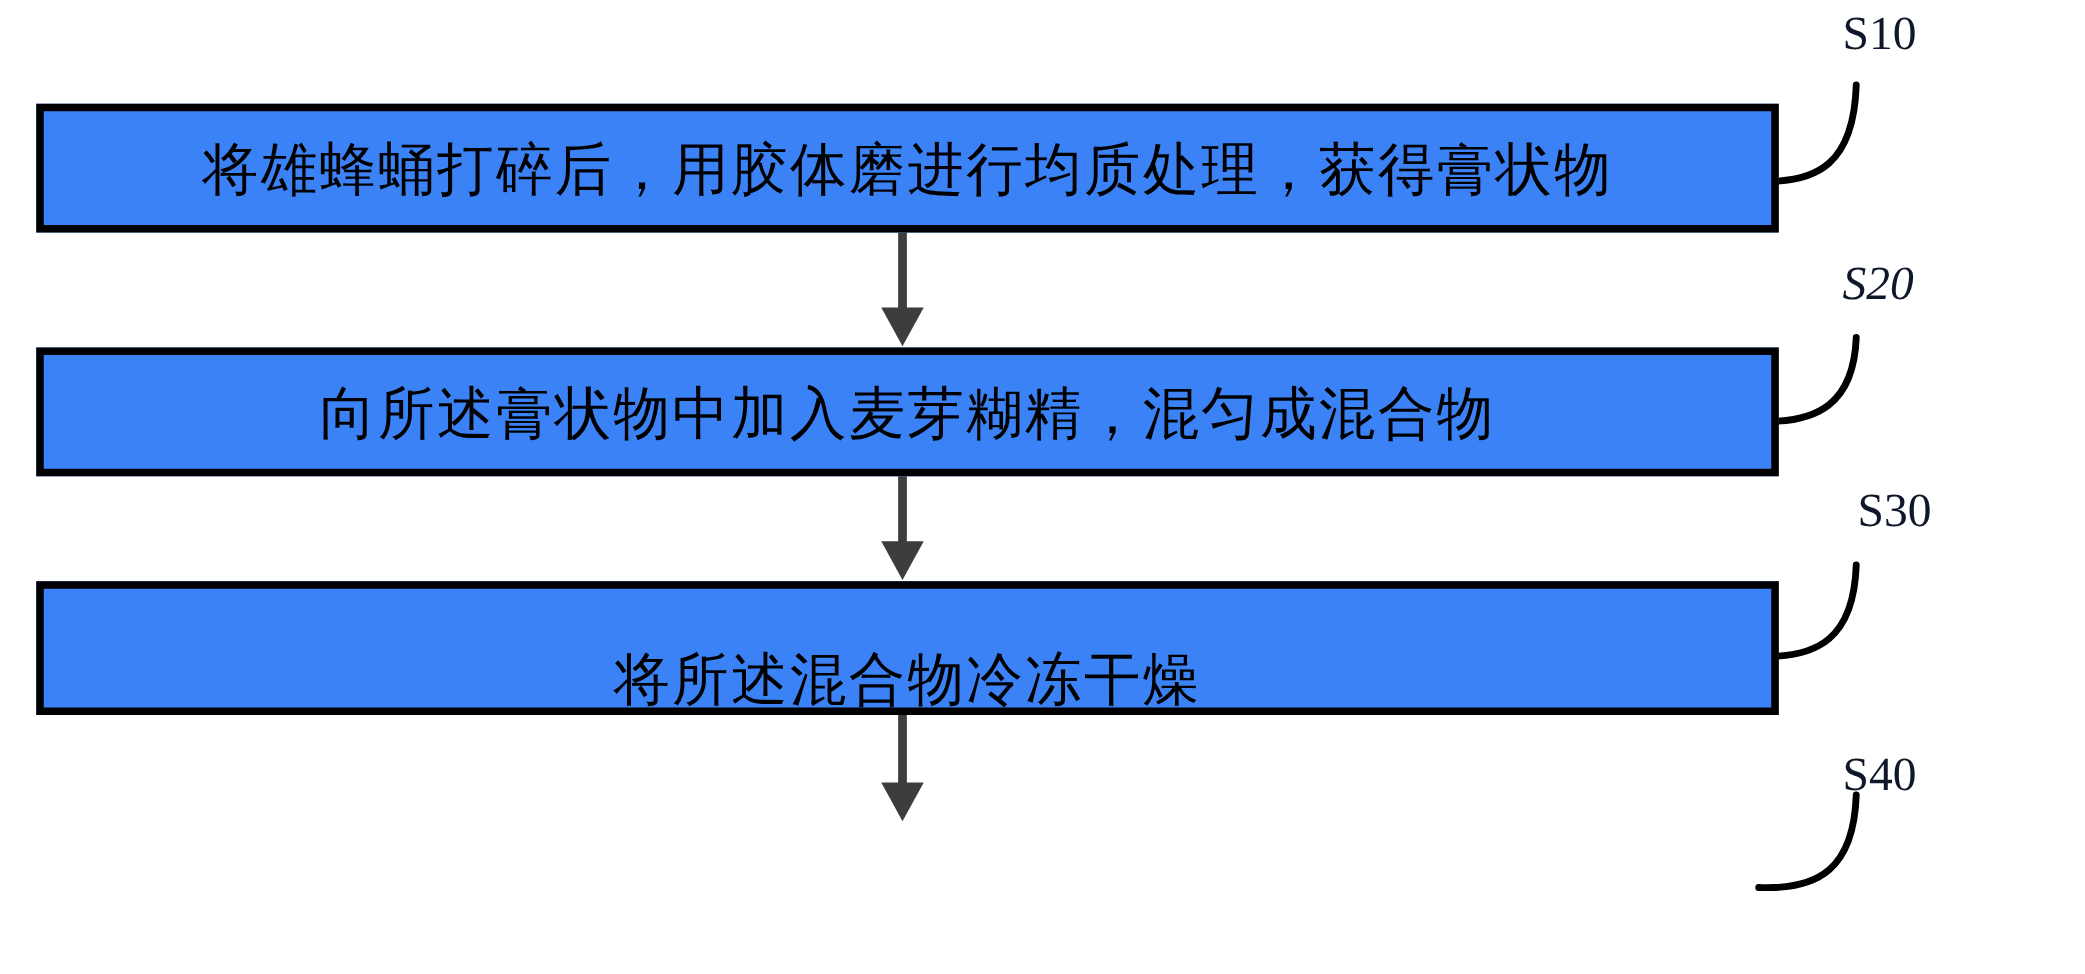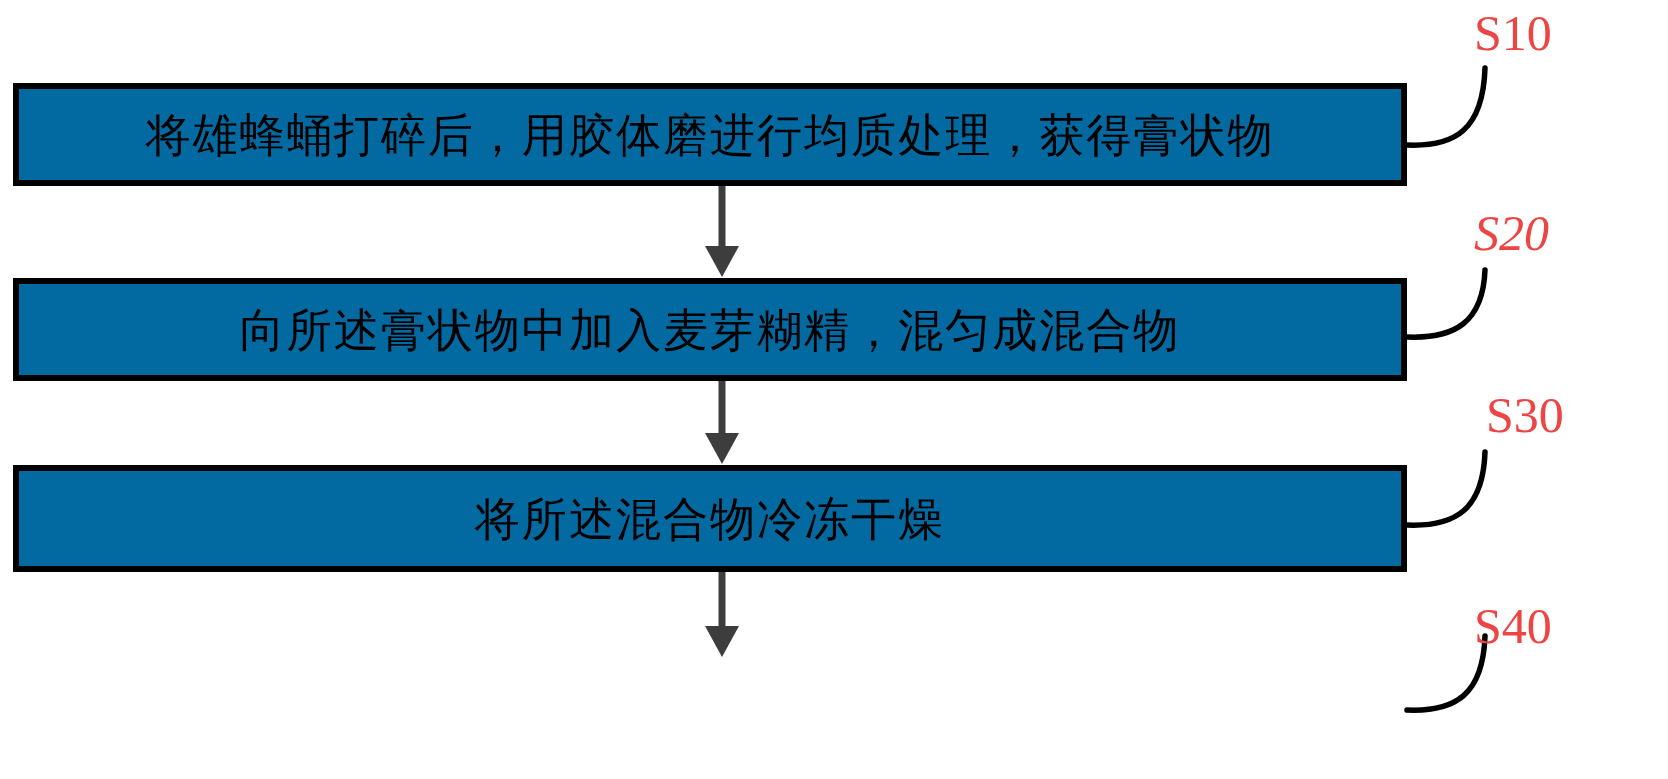--- a/index.html
+++ b/index.html
@@ -14,40 +14,41 @@
     position: relative;
     width: 1668px;
     height: 779px;
     background: #ffffff;
     overflow: hidden;
   }
   .flow-box {
     position: absolute;
     box-sizing: border-box;
     border: 6px solid #000000;
-    background: #0369a1;
+    background: #3b82f6;
     display: flex;
     align-items: center;
     justify-content: center;
+    margin-left: 16px;
   }
   .flow-box-text {
     font-family: "DejaVu Serif", "Liberation Serif", serif;
     font-size: 46px;
     line-height: 1;
     color: #000000;
     letter-spacing: 2px;
     white-space: nowrap;
     transform: scaleX(0.98);
   }
   .step-label {
     position: absolute;
     font-family: "Liberation Serif", "DejaVu Serif", serif;
-    font-size: 50px;
+    font-size: 38px;
     line-height: 1;
-    color: #ef4444;
+    color: #0f172a;
     white-space: nowrap;
   }
   .svg-layer {
     position: absolute;
     left: 0;
     top: 0;
     width: 1668px;
     height: 779px;
     pointer-events: none;
   }
@@ -105,20 +106,20 @@
   <div class="flow-box" style="left:13px; top:83px; width:1394px; height:103px;">
     <span class="flow-box-text">将雄蜂蛹打碎后，用胶体磨进行均质处理，获得膏状物</span>
   </div>
   <div class="step-label" style="left:1474px; top:8px;">S10</div>
 
   <div class="flow-box" style="left:13px; top:278px; width:1394px; height:103px;">
     <span class="flow-box-text">向所述膏状物中加入麦芽糊精，混匀成混合物</span>
   </div>
   <div class="step-label" style="left:1474px; top:208px;font-style:italic;">S20</div>
 
-  <div class="flow-box" style="left:13px; top:465px; width:1394px; height:107px;">
+  <div class="flow-box" style="left:13px; top:465px; width:1394px; height:107px;align-items:flex-end;">
     <span class="flow-box-text">将所述混合物冷冻干燥</span>
   </div>
   <div class="step-label" style="left:1474px; top:390px;margin-left:12px;">S30</div>
 
   <div class="step-label" style="left:1474px; top:601px;">S40</div>
 
 </div>
 
 </body></html>

